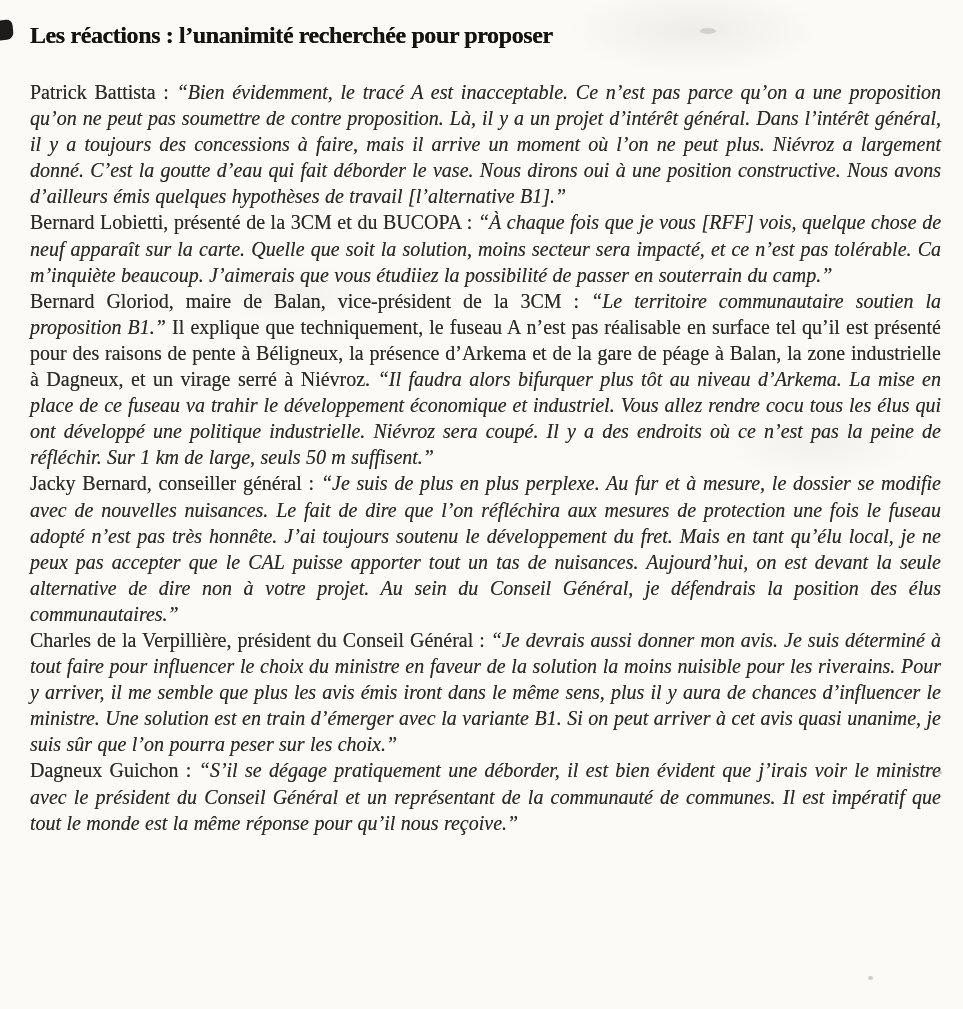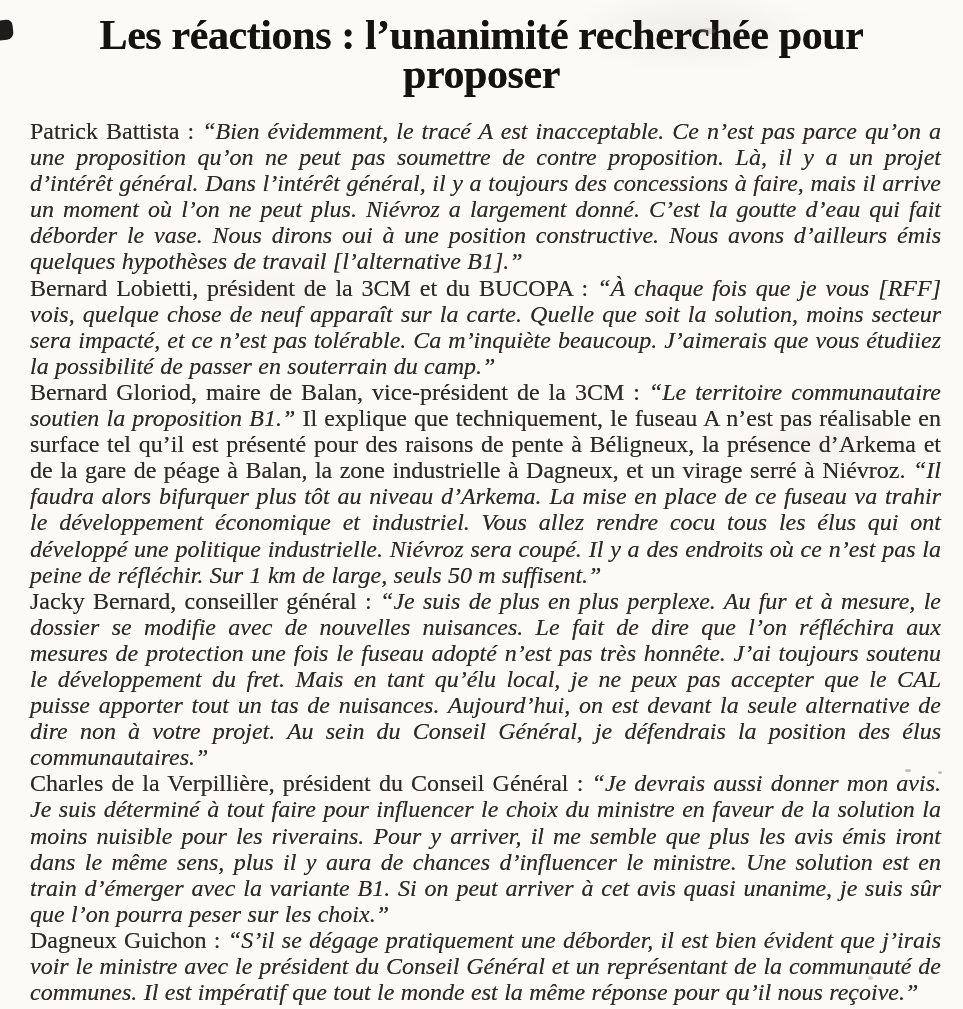--- a/index.html
+++ b/index.html
@@ -42,34 +42,33 @@
     border-radius:50%;
     opacity:.55;
   }
   .speck.s1{left:905px; top:753px; width:6px; height:3px;}
   .speck.s2{left:938px; top:755px; width:4px; height:3px;}
   .speck.s4{left:868px; top:960px; width:5px; height:4px; opacity:.4;}
   .speck.s5{left:700px; top:12px; width:16px; height:6px; opacity:.3;}
 
   .title{
     margin:16px 30px 12px 30px;
-    text-align:center;
     font-weight:bold;
-    font-size:42px;
+    font-size:24px;
     line-height:39px;
     letter-spacing:-0.4px;
     color:var(--title-ink);
     text-shadow:0 0 0.6px rgba(20,18,14,0.85);
   }
   .title .tline{display:block;}
 
   .article{
     margin:24px 22px 16px 30px;
     width:911px;
-    font-size:24px;
+    font-size:20px;
     line-height:26.1px;
     text-align:justify;
     color:var(--ink);
     text-shadow:0 0 0.5px rgba(45,42,37,0.6);
     word-spacing:0.4px;
   }
   .article p{margin:0;}
   .article .it{font-style:italic;}
   .article .rm{font-style:normal;}
 </style>
@@ -84,20 +83,20 @@
 
   <div class="speck s4"></div>
   <div class="speck s5"></div>
 
   <h1 class="title">
     <span class="tline">Les réactions : l’unanimité recherchée pour proposer</span>
   </h1>
 
   <div class="article">
       <p><span class="rm">Patrick Battista : </span><span class="it">“Bien évidemment, le tracé A est inacceptable. Ce n’est pas parce qu’on a une proposition qu’on ne peut pas soumettre de contre proposition. Là, il y a un projet d’intérêt général. Dans l’intérêt général, il y a toujours des concessions à faire, mais il arrive un moment où l’on ne peut plus. Niévroz a largement donné. C’est la goutte d’eau qui fait déborder le vase. Nous dirons oui à une position constructive. Nous avons d’ailleurs émis quelques hypothèses de travail [l’alternative B1].”</span></p>
-      <p><span class="rm">Bernard Lobietti, président de la 3CM et du BUCOPA : </span><span class="it">“À chaque fois que je vous [RFF] vois, quelque chose de neuf apparaît sur la carte. Quelle que soit la solution, moins secteur sera impacté, et ce n’est pas tolérable. Ca m’inquiète beaucoup. J’aimerais que vous étudiiez la possibilité de passer en souterrain du camp.”</span></p>
+      <p><span class="rm">Bernard Lobietti, présenté de la 3CM et du BUCOPA : </span><span class="it">“À chaque fois que je vous [RFF] vois, quelque chose de neuf apparaît sur la carte. Quelle que soit la solution, moins secteur sera impacté, et ce n’est pas tolérable. Ca m’inquiète beaucoup. J’aimerais que vous étudiiez la possibilité de passer en souterrain du camp.”</span></p>
       <p><span class="rm">Bernard Gloriod, maire de Balan, vice-président de la 3CM : </span><span class="it">“Le territoire communautaire soutien la proposition B1.” </span><span class="rm">Il explique que techniquement, le fuseau A n’est pas réalisable en surface tel qu’il est présenté pour des raisons de pente à Béligneux, la présence d’Arkema et de la gare de péage à Balan, la zone industrielle à Dagneux, et un virage serré à Niévroz. </span><span class="it">“Il faudra alors bifurquer plus tôt au niveau d’Arkema. La mise en place de ce fuseau va trahir le développement économique et industriel. Vous allez rendre cocu tous les élus qui ont développé une politique industrielle. Niévroz sera coupé. Il y a des endroits où ce n’est pas la peine de réfléchir. Sur 1 km de large, seuls 50 m suffisent.”</span></p>
       <p><span class="rm">Jacky Bernard, conseiller général : </span><span class="it">“Je suis de plus en plus perplexe. Au fur et à mesure, le dossier se modifie avec de nouvelles nuisances. Le fait de dire que l’on réfléchira aux mesures de protection une fois le fuseau adopté n’est pas très honnête. J’ai toujours soutenu le développement du fret. Mais en tant qu’élu local, je ne peux pas accepter que le CAL puisse apporter tout un tas de nuisances. Aujourd’hui, on est devant la seule alternative de dire non à votre projet. Au sein du Conseil Général, je défendrais la position des élus communautaires.”</span></p>
       <p><span class="rm">Charles de la Verpillière, président du Conseil Général : </span><span class="it">“Je devrais aussi donner mon avis. Je suis déterminé à tout faire pour influencer le choix du ministre en faveur de la solution la moins nuisible pour les riverains. Pour y arriver, il me semble que plus les avis émis iront dans le même sens, plus il y aura de chances d’influencer le ministre. Une solution est en train d’émerger avec la variante B1. Si on peut arriver à cet avis quasi unanime, je suis sûr que l’on pourra peser sur les choix.”</span></p>
       <p><span class="rm">Dagneux Guichon : </span><span class="it">“S’il se dégage pratiquement une déborder, il est bien évident que j’irais voir le ministre avec le président du Conseil Général et un représentant de la communauté de communes. Il est impératif que tout le monde est la même réponse pour qu’il nous reçoive.”</span></p>
     </div>
 
 </div>
 
 </body></html>

